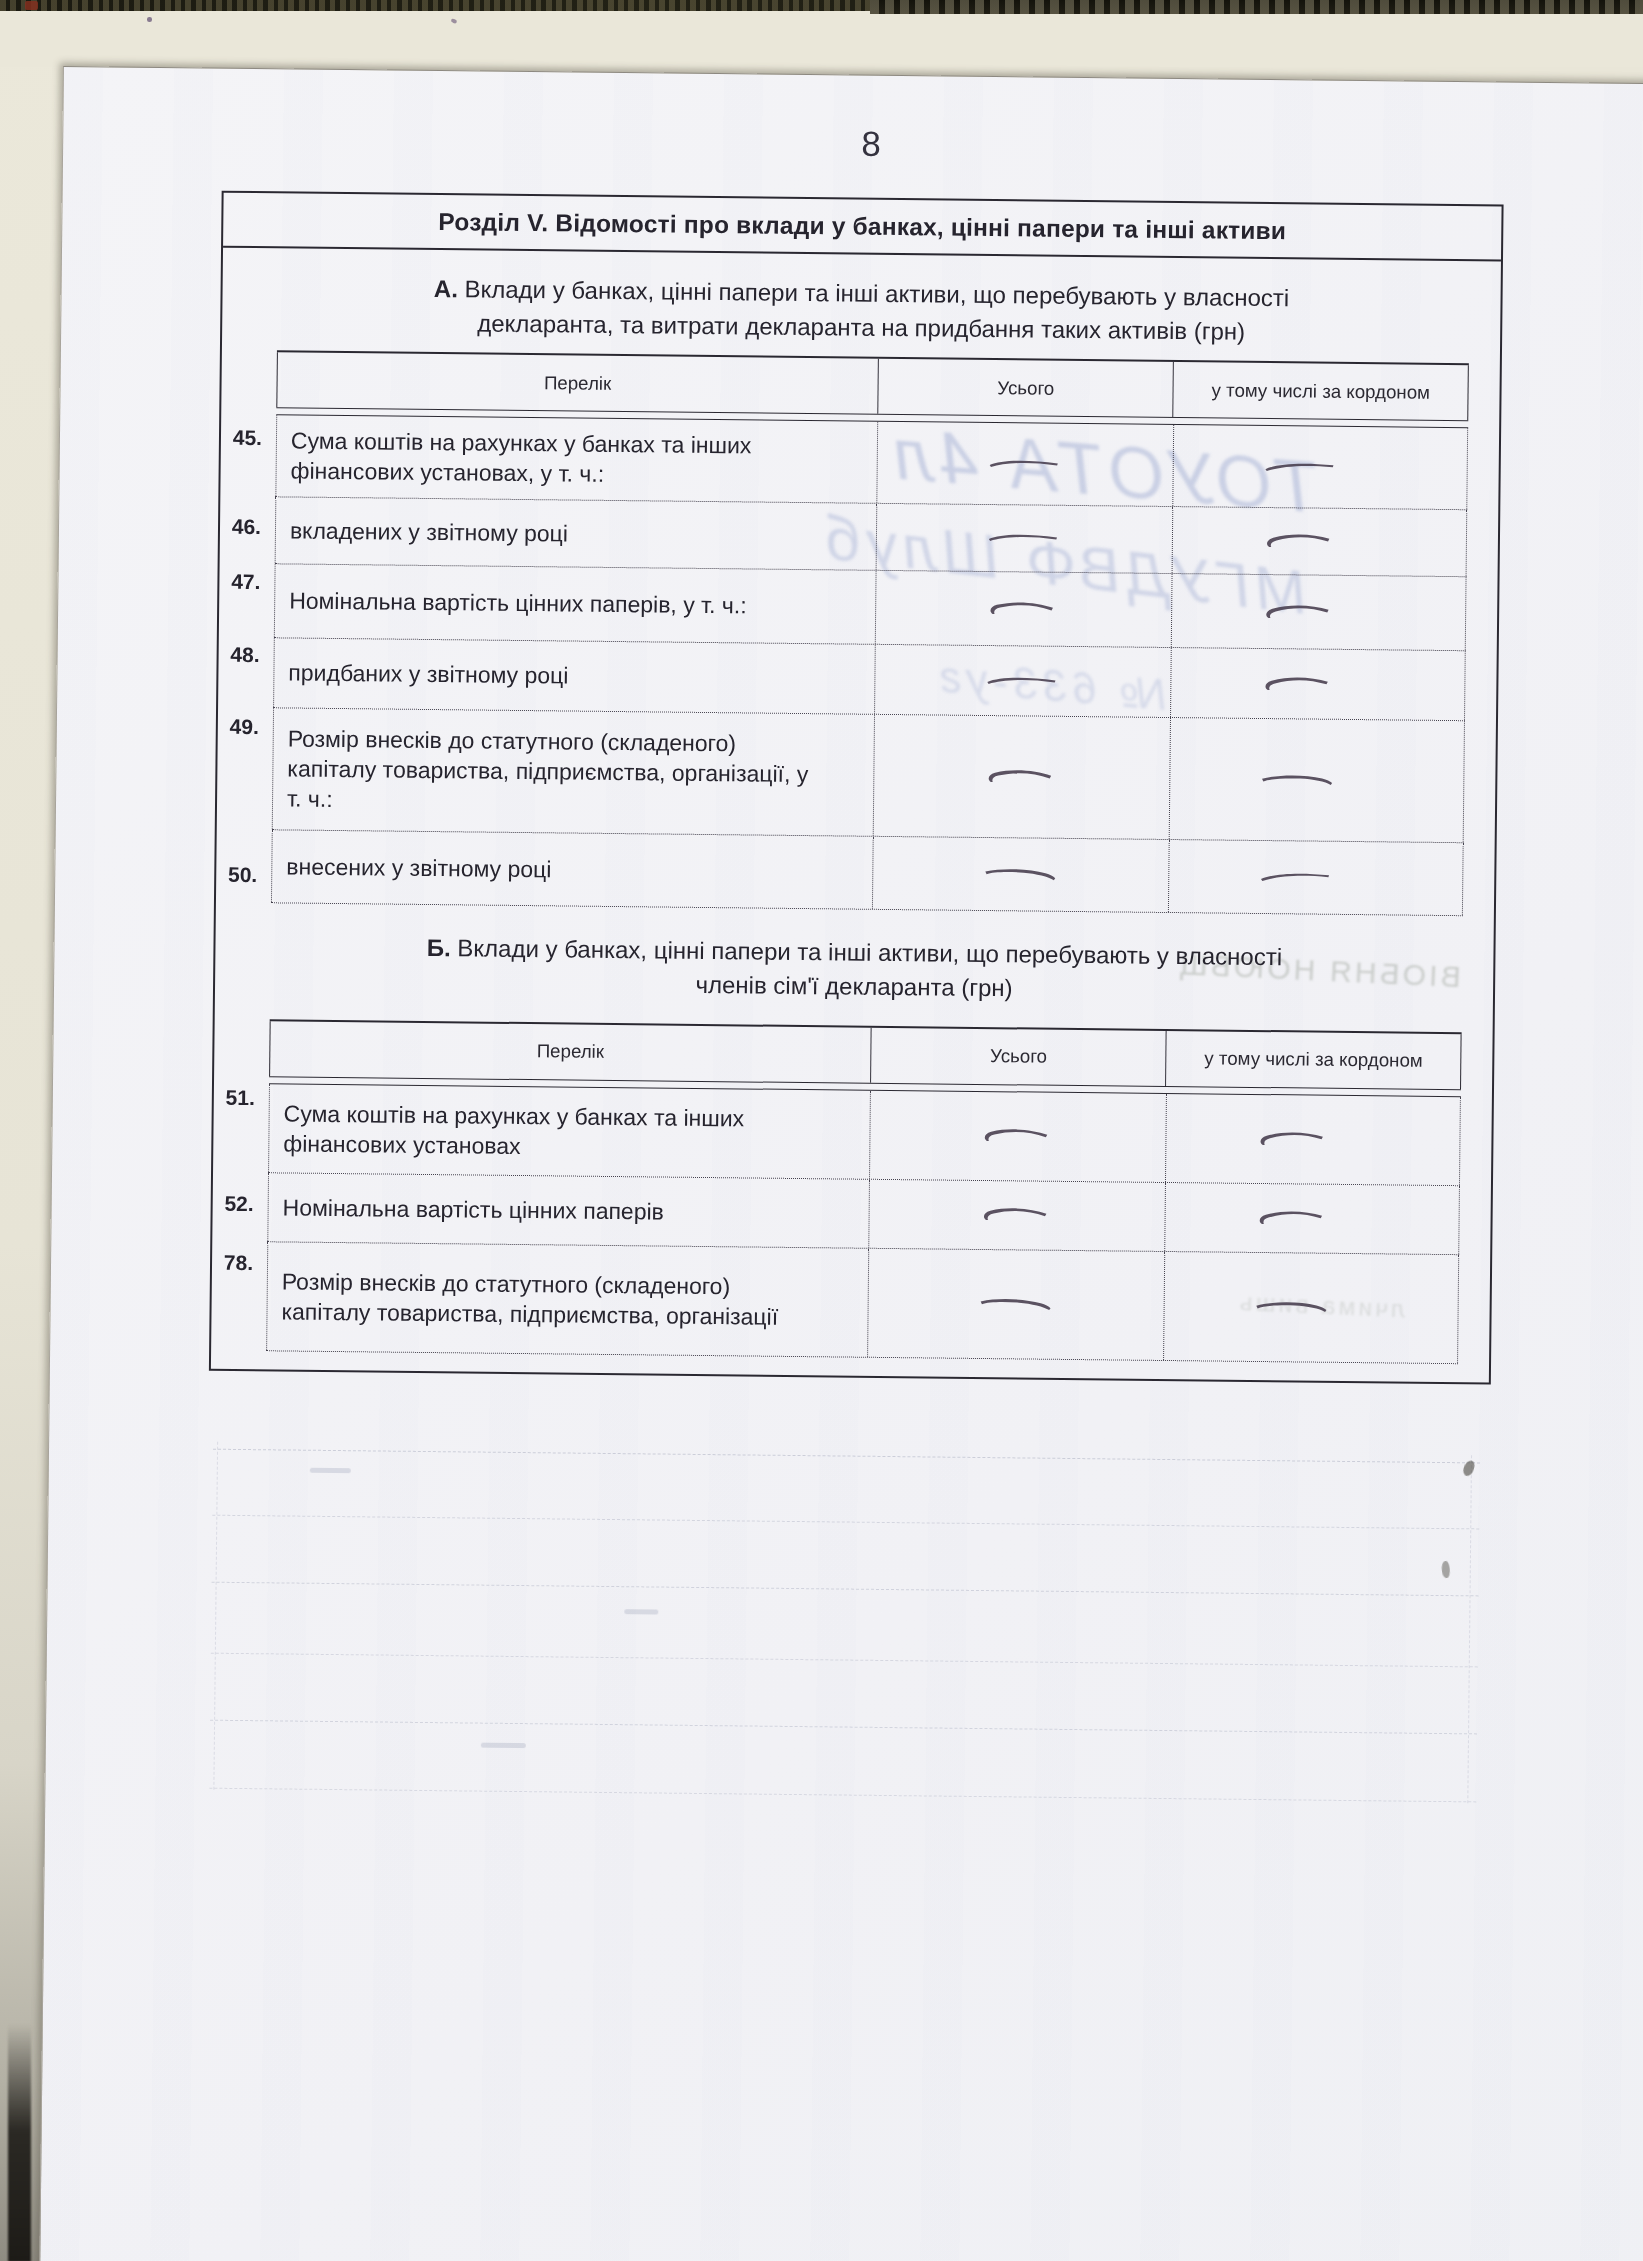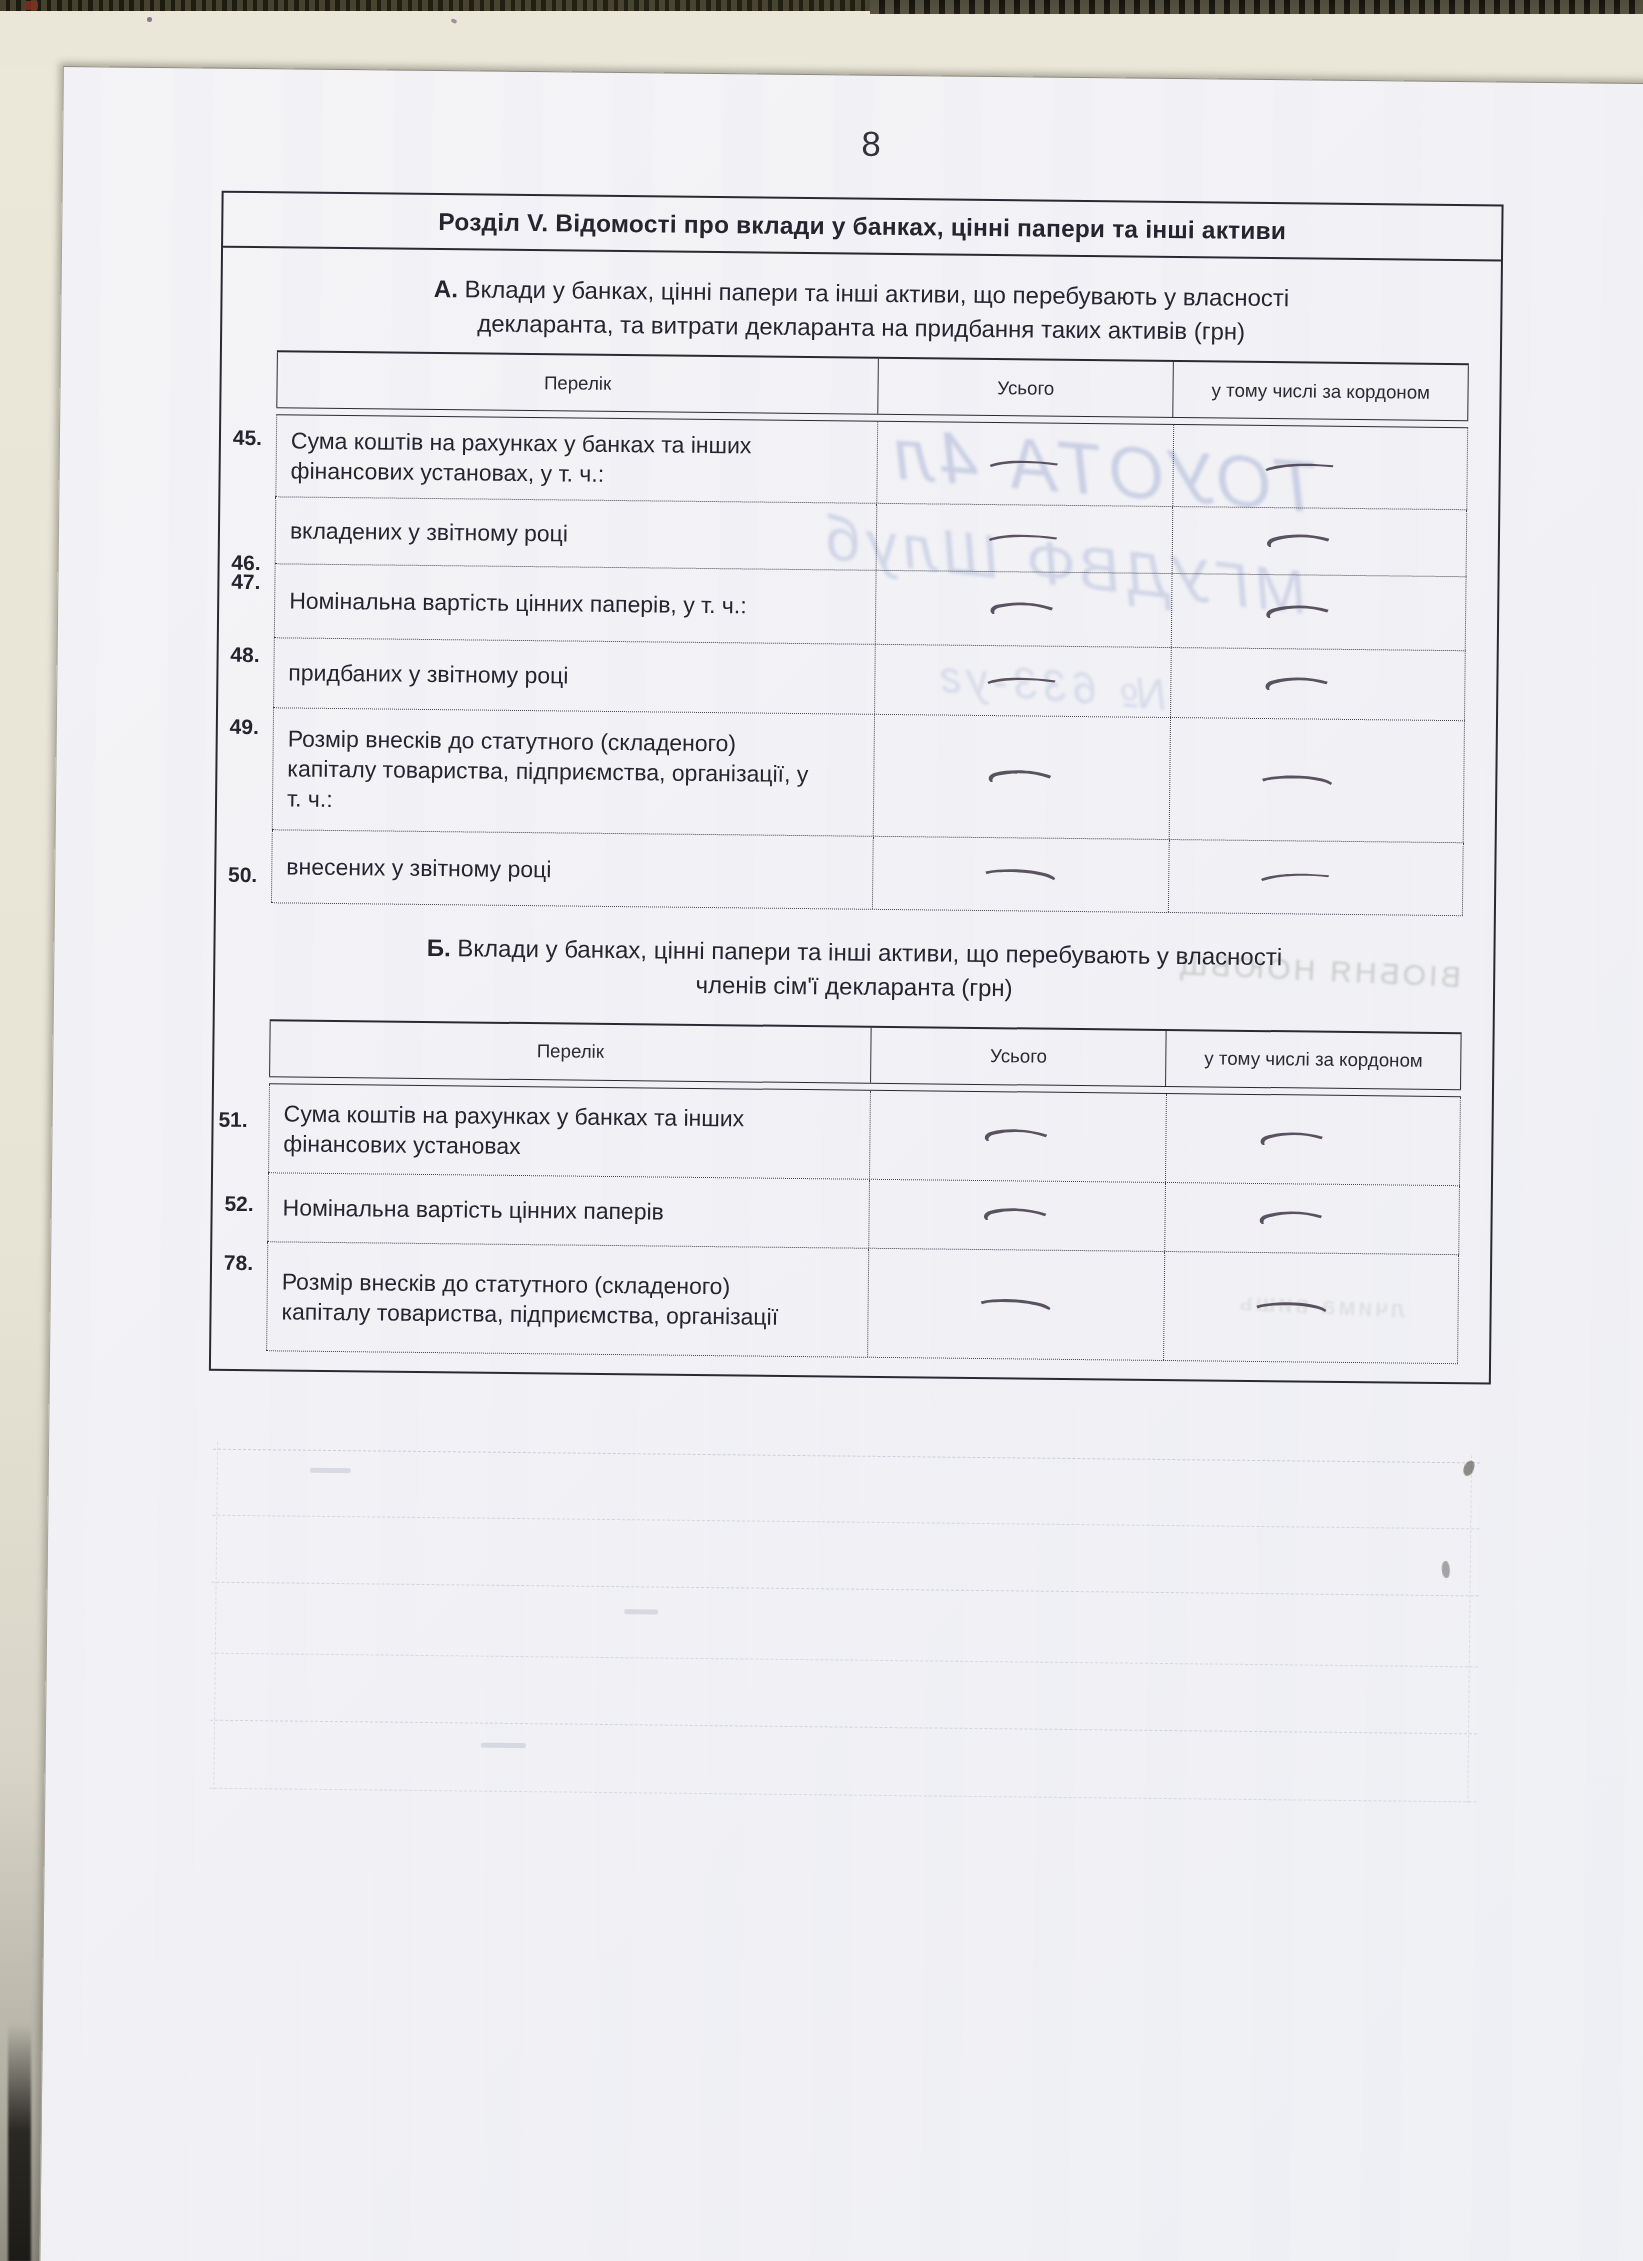--- a/index.html
+++ b/index.html
@@ -176,21 +176,21 @@
             </div>
             <div class="c-abroad">
               <span class="dash-mark">
                 <svg width="74" height="17" viewBox="0 0 112 24">
                   <path class="dash-ink" d="M3 15 C20 7 60 5 106 10 L105 13 C62 8 26 11 5 18 Z"></path>
                 </svg>
               </span>
             </div>
           </div>
           <div class="trow" style="height: 66px;">
-            <span class="row-num" style="top: 18.4px; margin-top: 36px;">46.</span>
+            <span class="row-num" style="top: 18.4px;">46.</span>
             <div class="c-text">
               <span class="txt">вкладених у звітному році</span>
             </div>
             <div class="c-total">
               <span class="dash-mark">
                 <svg width="74" height="17" viewBox="0 0 112 24">
                   <path class="dash-ink" d="M3 15 C20 7 60 5 106 10 L105 13 C62 8 26 11 5 18 Z"></path>
                 </svg>
               </span>
             </div>
@@ -293,21 +293,21 @@
 
     <div class="decl-table table-b">
       <div class="thead">
           <div class="hcell h-text">Перелік</div>
           <div class="hcell h-total">Усього</div>
           <div class="hcell h-abroad">у тому числі за кордоном</div>
         </div>
       <div class="dbl-spacer"></div>
       <div class="tbody">
           <div class="trow" style="height: 88px;">
-            <span class="row-num" style="top: 24px; text-align: center;">51.</span>
+            <span class="row-num" style="top: 2px;">51.</span>
             <div class="c-text">
               <span class="txt">Сума коштів на рахунках у банках та інших фінансових установах</span>
             </div>
             <div class="c-total">
               <span class="dash-mark">
                 <svg width="74" height="17" viewBox="0 0 112 24">
                   <path class="dash-ink" d="M10 21 C4 17 6 10 16 7 C45 -1 78 2 101 9 L99 13 C74 5 48 4 21 11 C13 13 11 17 13 21 Z"></path>
                 </svg>
               </span>
             </div>

